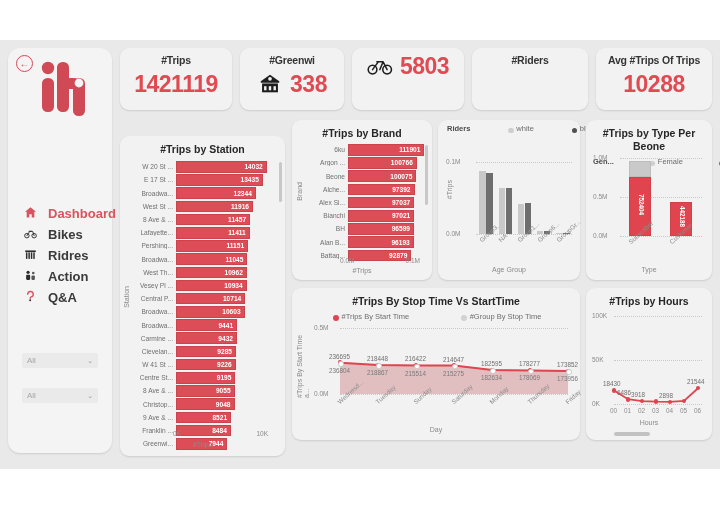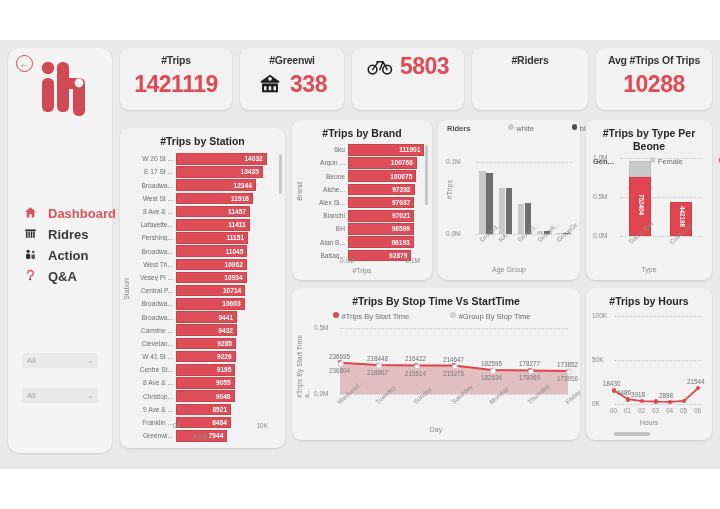--- a/index.html
+++ b/index.html
@@ -62,21 +62,21 @@
     line-height:1;
   }
   .kpi .kicon{width:26px;height:26px;display:flex;align-items:center;justify-content:center;}
 
   
   .ctitle{
     text-align:center;font-size:10.5px;font-weight:bold;color:#272727;
     padding:7px 6px 0 6px;line-height:1.25;
   }
   .legend{display:flex;align-items:center;gap:6px;padding:4px 0 0 9px;font-size:7.5px;color:#6d6d6d;}
-  .legend .lg{display:flex;align-items:flex-start;gap:2.5px;padding-left:32px;}
+  .legend .lg{display:flex;align-items:flex-end;gap:2.5px;padding-left:32px;}
   .dot{width:5.5px;height:5.5px;border-radius:50%;display:inline-block;}
   .axname{font-size:7px;color:#8a8a8a;}
   .vaxname{font-size:7px;color:#8a8a8a;writing-mode:vertical-rl;transform:rotate(180deg);}
 
   
   .hb-row{display:flex;align-items:center;height:11.6px;margin-bottom:1.6px;}
   .hb-cat{
     width:42px;text-align:right;font-size:6.6px;color:#6f6f6f;
     padding-right:3px;white-space:nowrap;overflow:hidden;flex:0 0 42px;
   }
@@ -134,20 +134,30 @@
       <div class="navitem active">
         <span class="nicon">
           <svg viewBox="0 0 16 16" width="13" height="13">
               <path d="M8 1.4 1.3 7h2V14h3.2v-3.7h3V14h3.2V7h2z" fill="#d9545e"></path>
             </svg>
         </span>
         <span>Dashboard</span>
       </div>
 
 
+      <div class="navitem">
+        <span class="nicon">
+          <svg viewBox="0 0 18 16" width="14" height="13">
+            <circle cx="4" cy="11" r="3.1" fill="none" stroke="#2c2c2c" stroke-width="1.3"></circle>
+            <circle cx="14" cy="11" r="3.1" fill="none" stroke="#2c2c2c" stroke-width="1.3"></circle>
+            <path d="M4 11 8 5h4l2 6M7 5h3" fill="none" stroke="#2c2c2c" stroke-width="1.3" stroke-linecap="round"></path>
+          </svg>
+        </span>
+        <span>Bikes</span>
+      </div>
 
       <div class="navitem">
         <span class="nicon">
           <svg viewBox="0 0 16 16" width="13" height="13">
             <rect x="1.5" y="3" width="13" height="2" fill="#2c2c2c"></rect>
             <rect x="2.4" y="5.4" width="1.8" height="8" fill="#2c2c2c"></rect>
             <rect x="5.4" y="5.4" width="1.8" height="8" fill="#2c2c2c"></rect>
             <rect x="8.4" y="5.4" width="1.8" height="8" fill="#2c2c2c"></rect>
             <rect x="11.4" y="5.4" width="1.8" height="8" fill="#2c2c2c"></rect>
           </svg>
@@ -229,21 +239,21 @@
     <div class="klabel">#Riders</div>
   </div>
 
   <div class="card kpi" style="left:596px;width:116px;">
     <div class="klabel">Avg #Trips Of Trips</div>
     <div class="krow">
       <div class="kval">10288</div>
     </div>
   </div>
 
-  <div class="card" style="left:120px;top:88px;width:165px;height:320px;">
+  <div class="card" style="left:120px;top:96px;width:165px;height:320px;">
     <div class="ctitle">#Trips by Station</div>
     <div style="position:absolute;left:3px;top:150px;" class="vaxname">Station</div>
     <div id="station-bars" style="position:absolute;left:11px;top:25px;width:143px;">
         <div class="hb-row">
           <div class="hb-cat">W 20 St ...</div>
           <div class="hb-track">
             <div class="hb-bar" style="width: 90.7403px;">14032</div>
           </div>
         </div>
         <div class="hb-row">
@@ -517,21 +527,21 @@
         <div style="position: absolute; width: 22px; background: rgb(224, 68, 79); border: 1px solid rgba(0, 0, 0, 0.06); box-sizing: border-box; left: 50px; top: 43.5093px; height: 34.4907px;">
           <div class="dlabel" style="left: 8px; top: 3.24533px;">442188</div>
         </div>
         <div class="vcat" style="left: 48px; top: 82px;">Customer</div>
       </div>
     <div class="axname" style="position:absolute;left:0;right:0;top:146px;text-align:center;">Type</div>
   </div>
 
   <div class="card" style="left:292px;top:248px;width:288px;height:152px;">
     <div class="ctitle">#Trips By Stop Time Vs StartTime</div>
-    <div class="legend" style="padding-left:9px;gap:9px;">
+    <div class="legend" style="padding-left:9px;gap:20px;">
       <span class="lg">
         <span class="dot" style="background:#e0444f;width:6px;height:6px;"></span>
         <span>#Trips By Start Time</span>
       </span>
       <span class="lg">
         <span class="dot" style="background:#d2d2d2;width:6px;height:6px;"></span>
         <span>#Group By Stop Time</span>
       </span>
     </div>
     <div style="position:absolute;left:4px;top:40px;height:70px;" class="vaxname">#Trips By Start Time a...</div>

